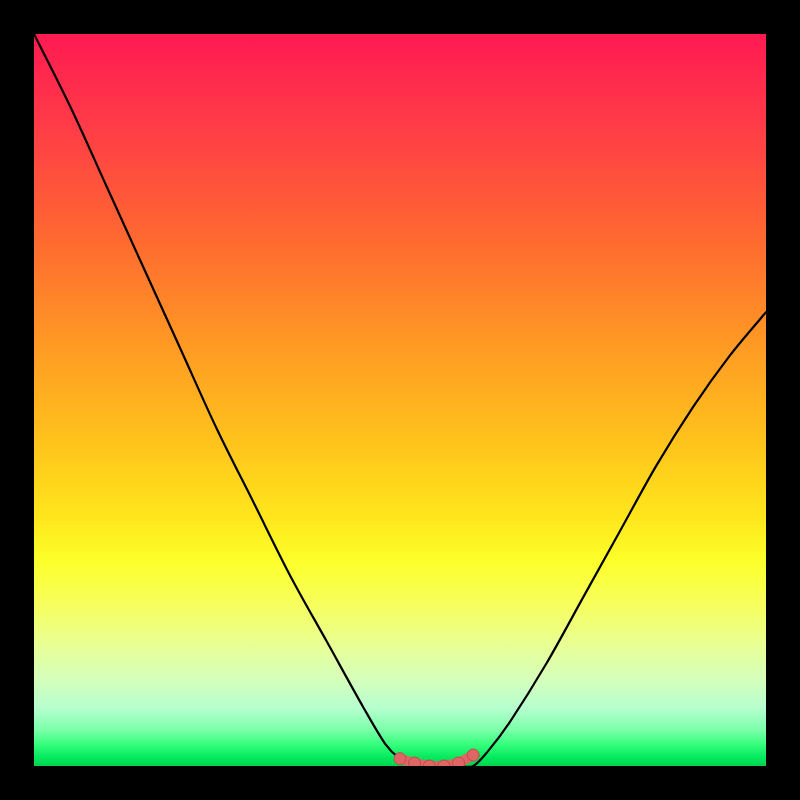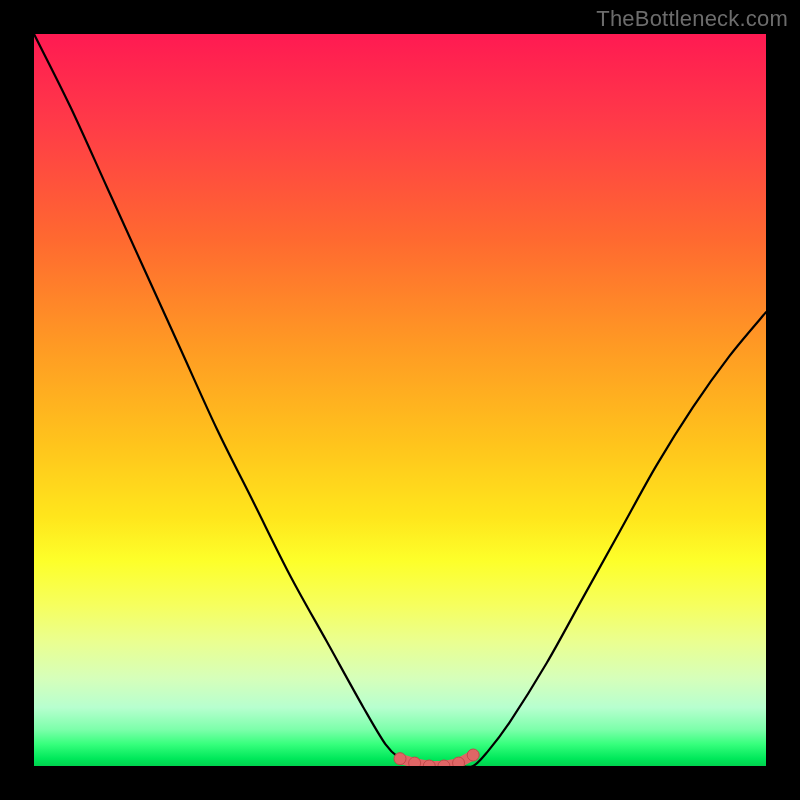--- a/index.html
+++ b/index.html
@@ -83,15 +83,14 @@
           <circle cx="366" cy="724.68" r="6" fill="#e06666" stroke="#c04a4a" stroke-width="1"></circle>
           <circle cx="380.64" cy="729.072" r="6" fill="#e06666" stroke="#c04a4a" stroke-width="1"></circle>
           <circle cx="395.28000000000003" cy="732" r="6" fill="#e06666" stroke="#c04a4a" stroke-width="1"></circle>
           <circle cx="409.92" cy="732" r="6" fill="#e06666" stroke="#c04a4a" stroke-width="1"></circle>
           <circle cx="424.55999999999995" cy="729.072" r="6" fill="#e06666" stroke="#c04a4a" stroke-width="1"></circle>
           <circle cx="439.2" cy="721.02" r="6" fill="#e06666" stroke="#c04a4a" stroke-width="1"></circle>
         </g>
     </svg>
   </div>
 
-  <div class="watermark">TheBottleneck.com</div>
 
 </div>
 
 </body></html>

